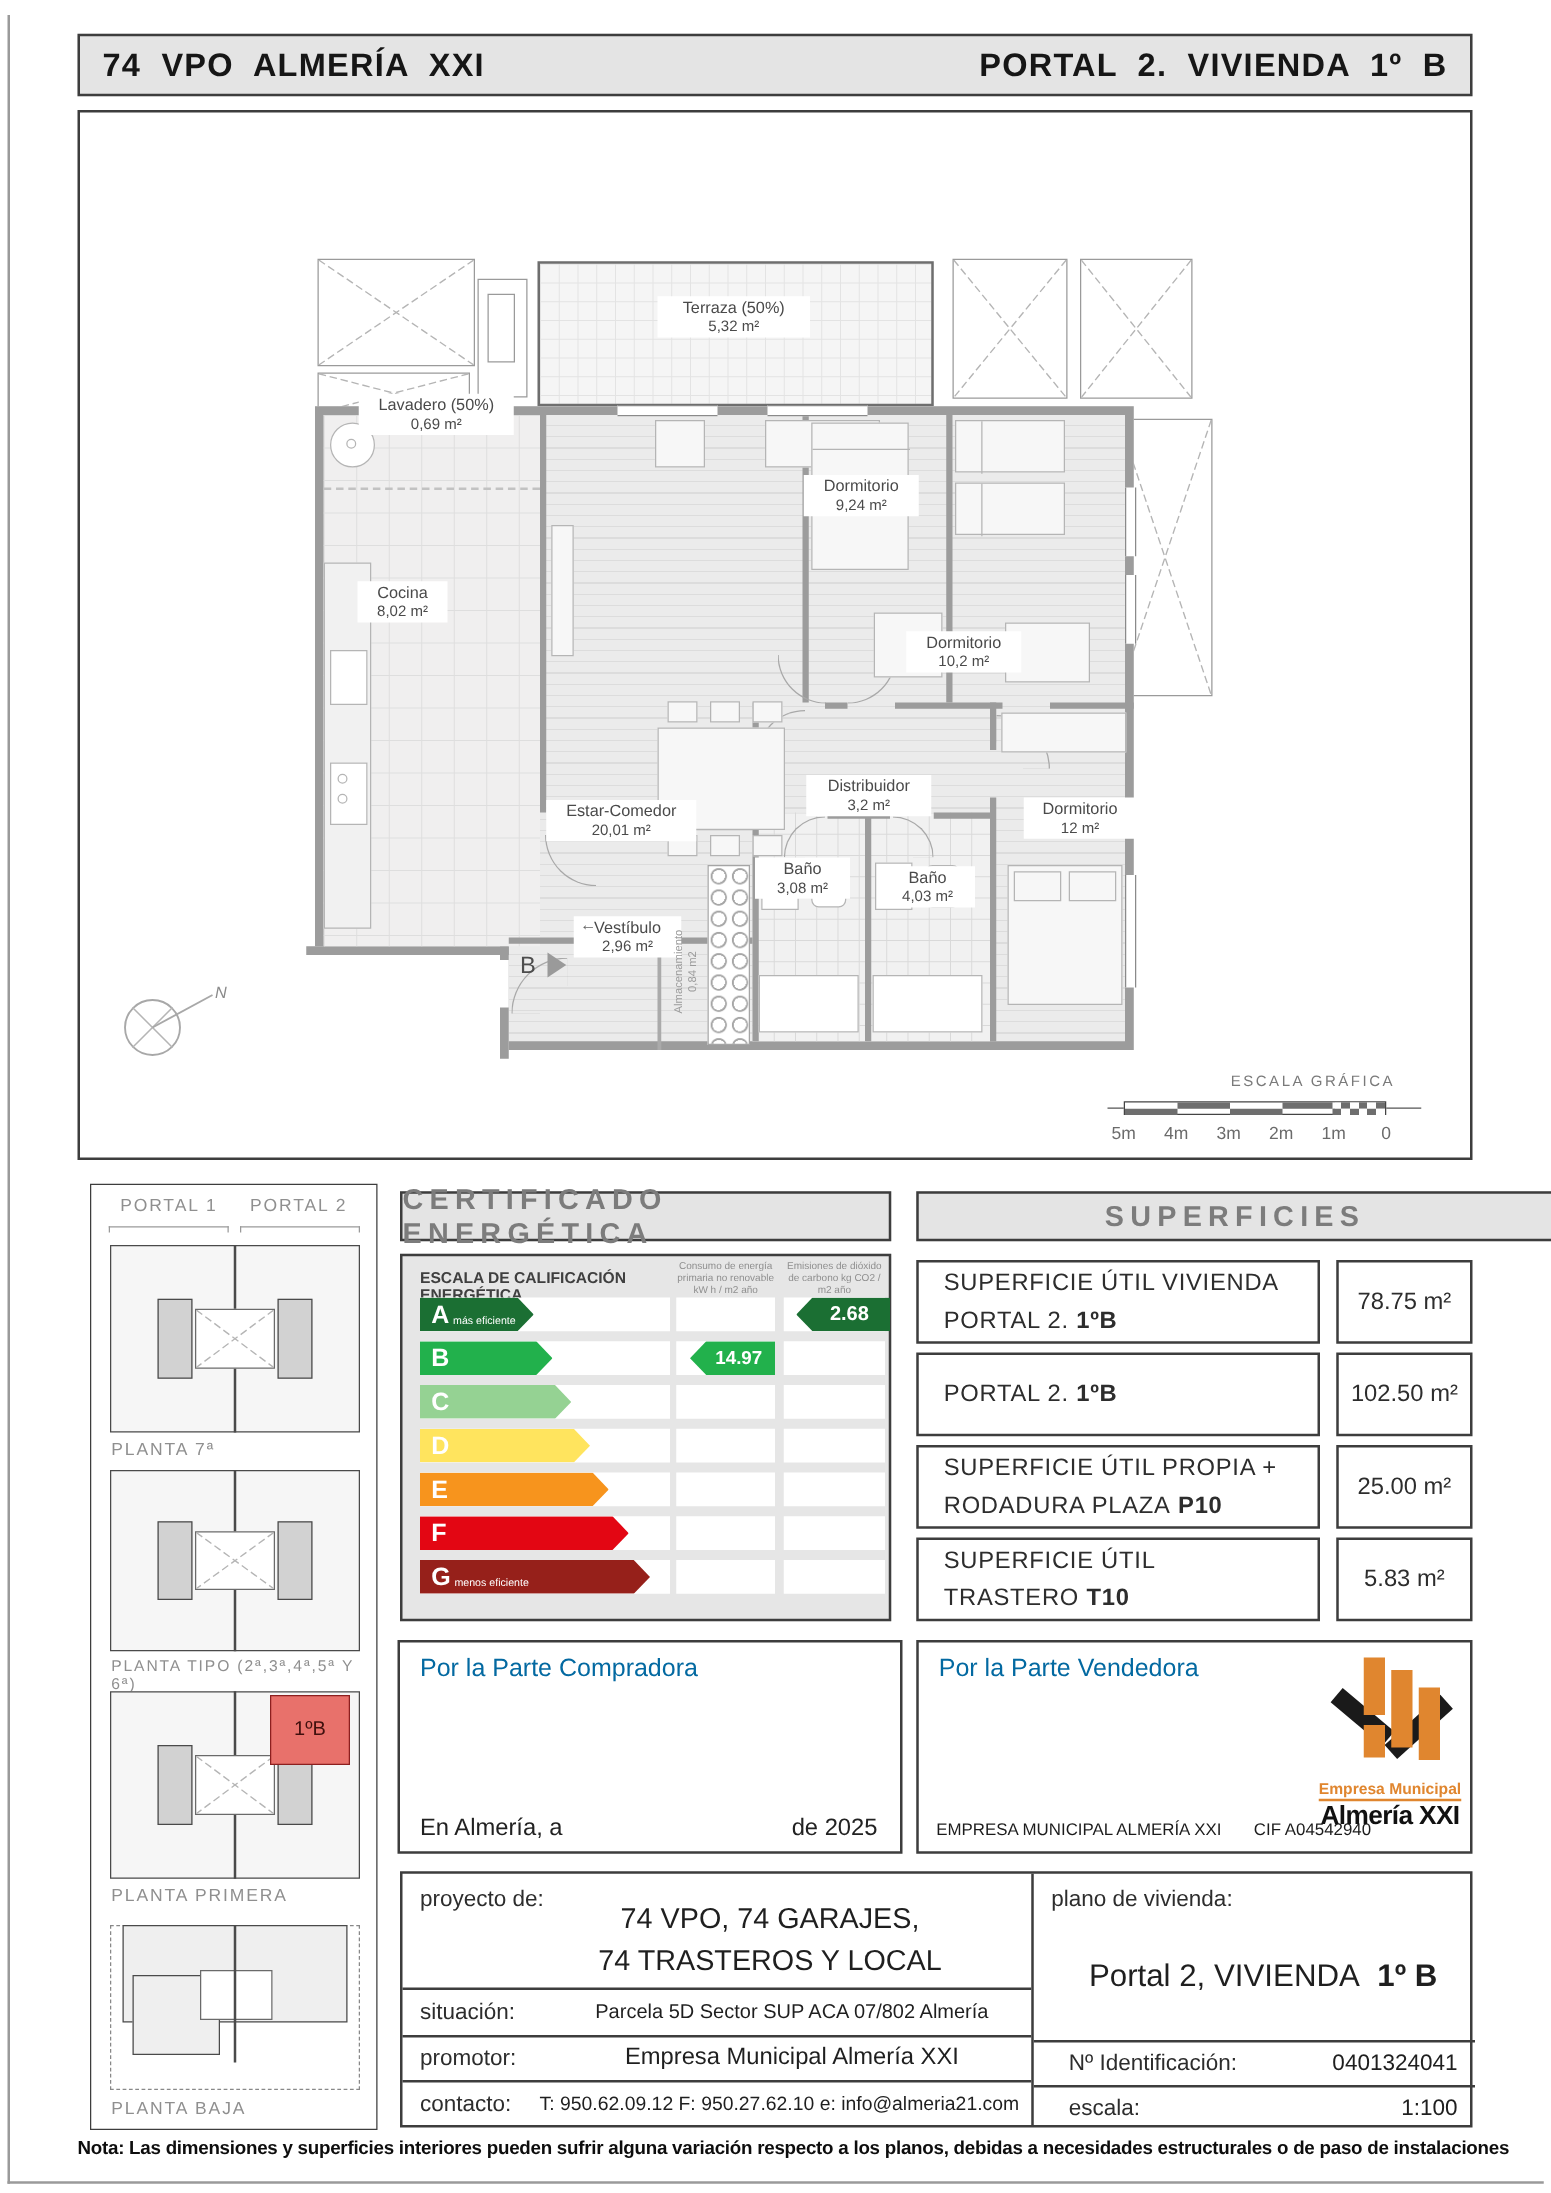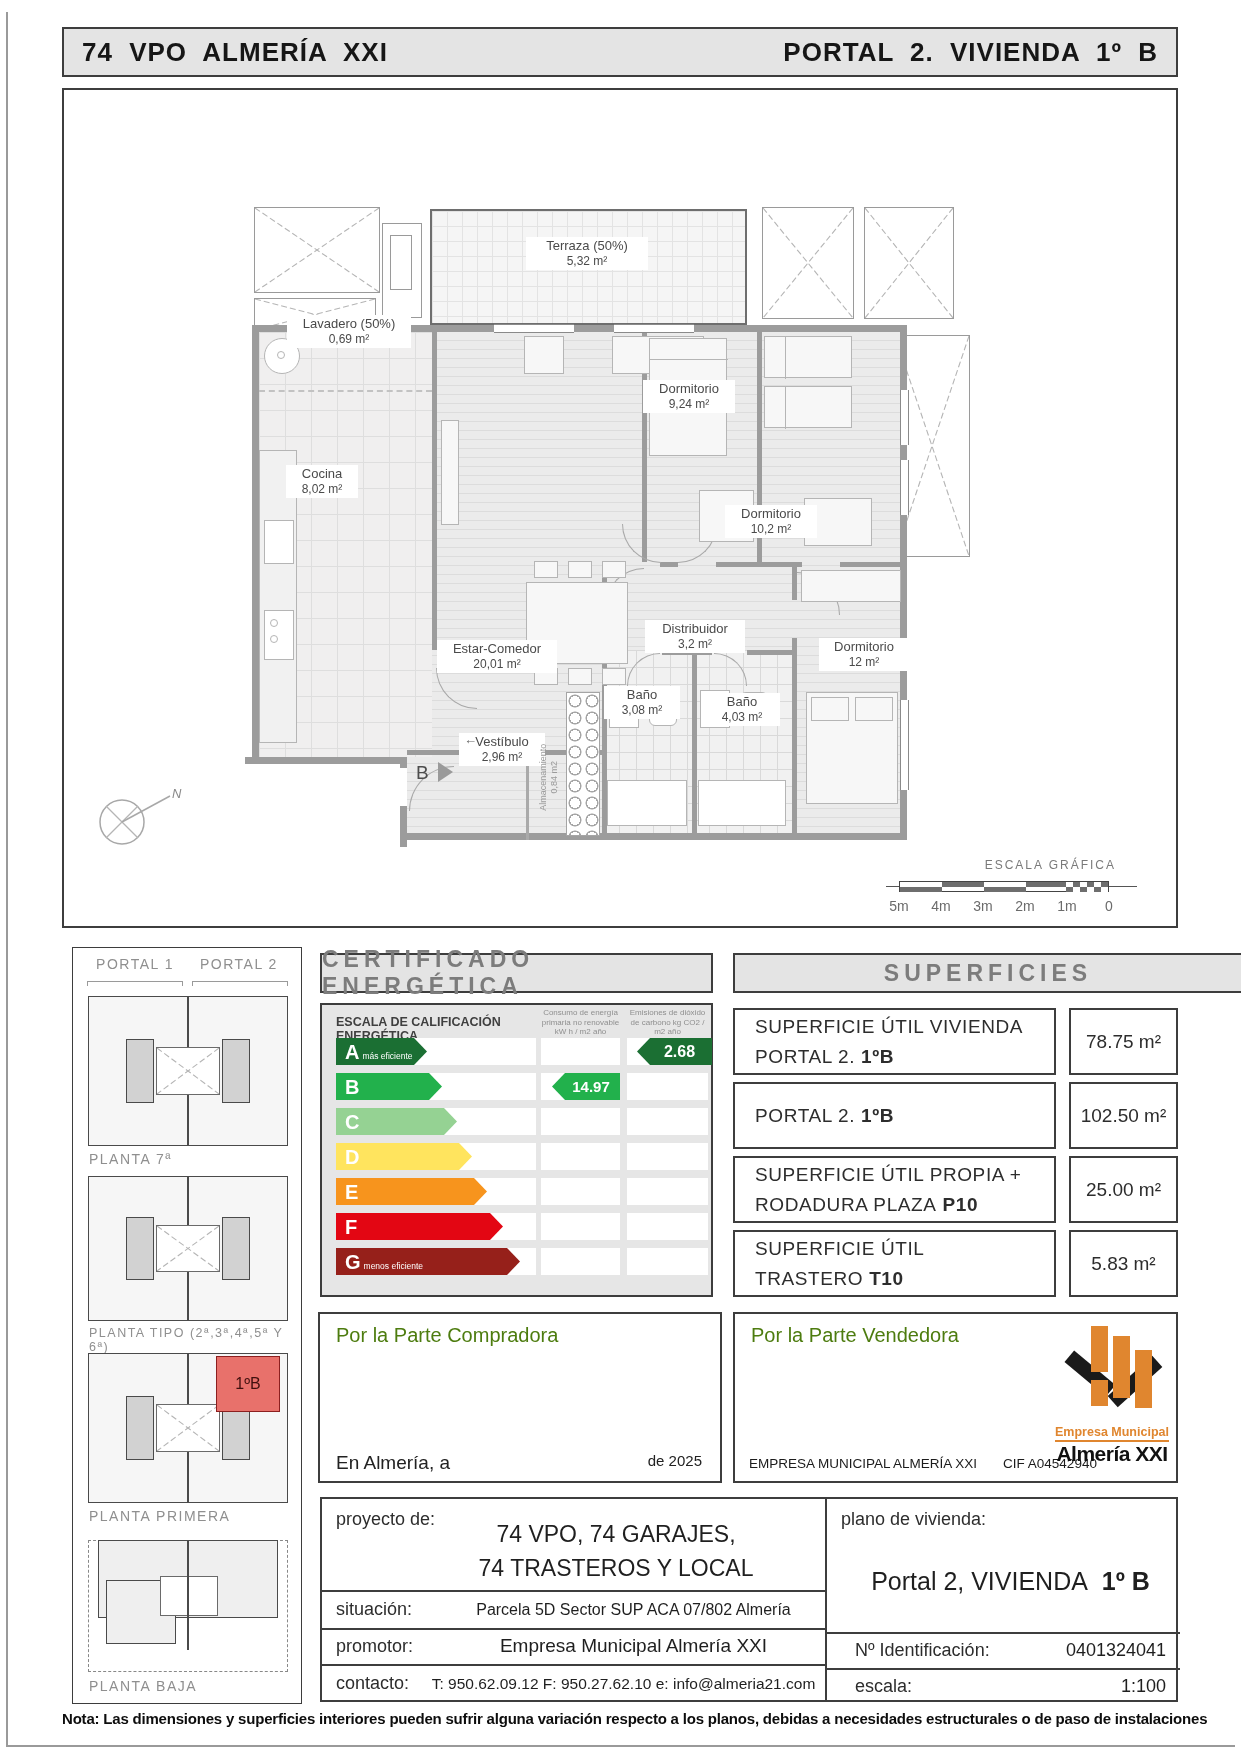--- a/index.html
+++ b/index.html
@@ -35,21 +35,21 @@
   .esuffix{font-size:8.5px;font-weight:normal;margin-left:3px;margin-top:8px;white-space:nowrap;}
   .eval{position:absolute;top:0;height:27px;color:#fff;font-weight:bold;font-size:15px;
         display:flex;align-items:center;justify-content:center;padding-left:10px;
         clip-path:polygon(13px 0,100% 0,100% 100%,13px 100%,0 50%);}
   .ehead{font-size:8px;color:#8f8f8f;text-align:center;line-height:1.2;}
   
   .sbox{background:#fff;border:2px solid #3d3d3d;display:flex;flex-direction:column;justify-content:center;
         padding-left:20px;font-size:19px;letter-spacing:0.6px;line-height:1.55;color:#2d2d2d;}
   .sval{background:#fff;border:2px solid #3d3d3d;display:flex;align-items:center;justify-content:center;font-size:19px;color:#2d2d2d;}
   .sig{background:#fff;border:2px solid #3d3d3d;}
-  .sigtitle{position:absolute;left:16px;top:10px;font-size:20px;color:#4d7c0f;}
+  .sigtitle{position:absolute;left:16px;top:10px;font-size:20px;color:#0369a1;}
   
   .mlabel{color:#8f8f8f;letter-spacing:1.5px;font-size:14px;}
   .mini-body{background:#f6f6f6;border:1.5px solid #4a4a4a;}
   .mcore{background:#d2d2d2;border:1px solid #4a4a4a;}
   .mx{background:#fff;border:1px solid #6a6a6a;}
   
   .ptable{border:2px solid #3d3d3d;}
   .plabel{font-size:18px;color:#2d2d2d;}
   .pline{background:#3d3d3d;}
   .arc{position:absolute;}
@@ -449,21 +449,21 @@
     <div><span>SUPERFICIE ÚTIL</span></div>
     <div><span>TRASTERO</span>&nbsp;<b>T10</b></div>
   </div>
   <div class="a sval" style="left:1069px;top:1230px;width:109px;height:67px;">
       <span>5.83 m²</span>
     </div>
 
   <div class="a sig" style="left:318px;top:1312px;width:404px;height:171px;">
     <div class="sigtitle">Por la Parte Compradora</div>
     <div class="a" style="left:16px;top:138px;font-size:19px;">En Almería, a</div>
-    <div class="a" style="right:18px;top:138px;font-size:15px;text-align:right;">de 2025</div>
+    <div class="a" style="right:18px;top:138px;font-size:19px;text-align:right;">de 2025</div>
   </div>
 
   <div class="a sig" style="left:733px;top:1312px;width:445px;height:171px;">
     <div class="sigtitle">Por la Parte Vendedora</div>
     <div class="a" style="left:14px;top:142px;display:flex;gap:26px;font-size:13.5px;color:#1c1c1c;">
       <span>EMPRESA MUNICIPAL ALMERÍA XXI</span>
       <span>CIF A04542940</span>
     </div>
 
     <div class="a" style="left:316px;top:8px;width:122px;height:158px;">

